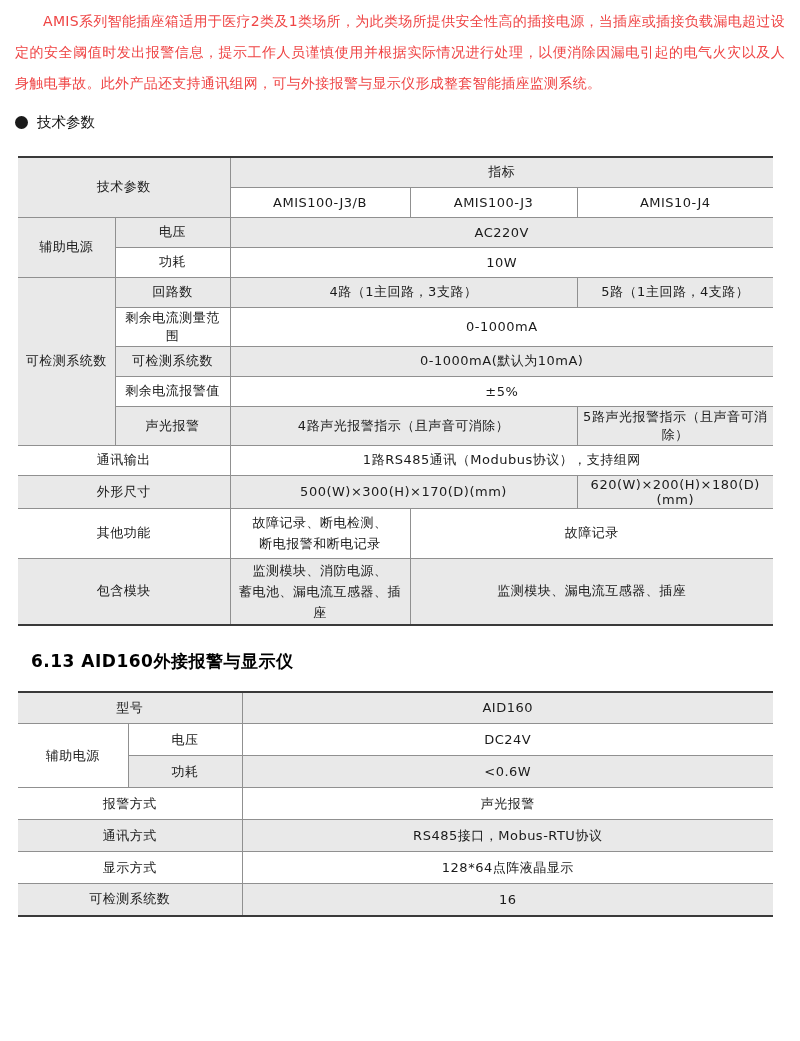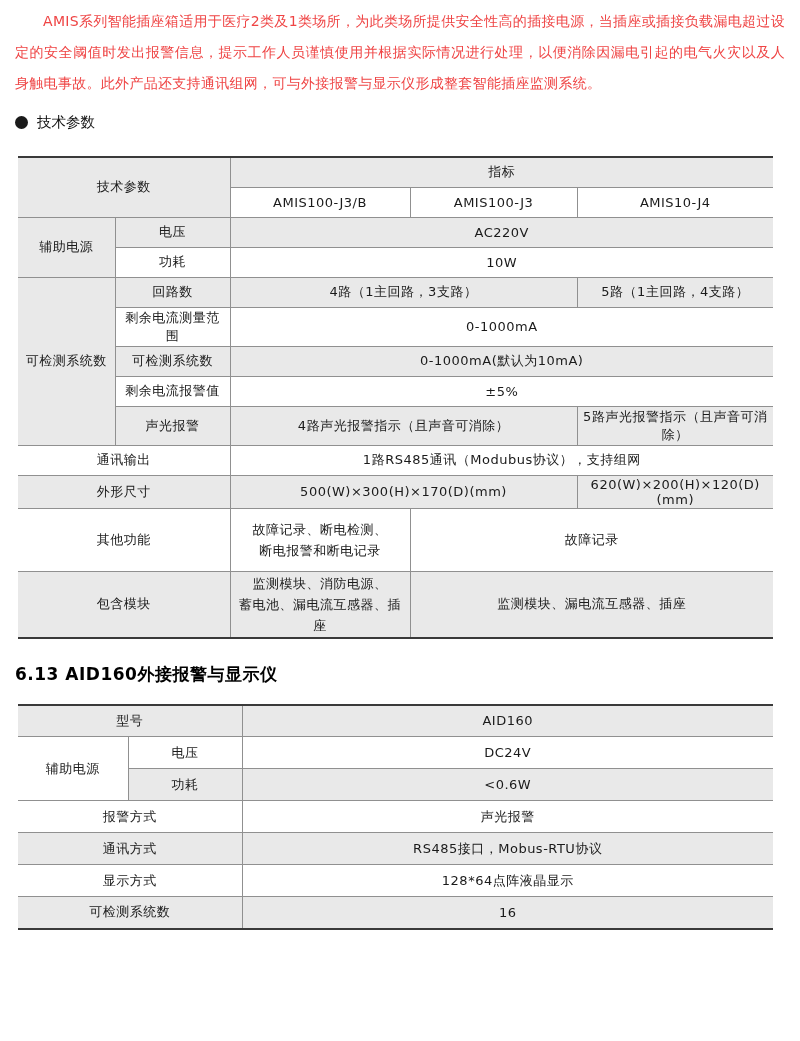--- a/index.html
+++ b/index.html
@@ -8,21 +8,21 @@
     font-family:"DejaVu Sans","Liberation Sans",sans-serif;
     color:#141414;
     -webkit-font-smoothing:antialiased;
   }
   .page{padding:0 15px;}
 
   .sec-heading{
     font-size:17px;font-weight:700;color:#000;
     margin:12px 0 0 0;letter-spacing:.5px;
   }
-  .sec-heading.second{margin-top:24px;}
+  .sec-heading.second{margin-top:24px;margin-left:16px;}
 
   .body-par{
     font-size:14px;line-height:31px;color:#ef4444;
     text-align:justify;text-indent:2em;
     margin:6px 0 0 0;letter-spacing:.3px;
   }
 
   .bullet-row{
     margin-top:14px;display:flex;align-items:center;gap:9px;
     font-size:14.5px;font-weight:500;color:#111;
@@ -42,21 +42,21 @@
     font-size:13px;color:#1a1a1a;
     text-align:center;vertical-align:middle;
     padding:1px 4px;overflow:hidden;
     letter-spacing:.5px;
   }
   table.spec td:first-child{border-left:none;}
   table.spec td:last-child{border-right:none;}
   tr.shade td{background:#e9e9e9;}
   td.groupcell{background:#ffffff;}
   tr.r30{height:30px;}
-  tr.r50{height:63px;}
+  tr.r50{height:50px;}
   tr.r32{height:32px;}
   td.pre{white-space:pre-line;line-height:21px;}
 
   table.spec.t2{margin-top:18px;}
 </style>
 </head>
 <body>
 
 <div class="page">
 
@@ -117,21 +117,21 @@
         <td colspan="2">4路声光报警指示（且声音可消除）</td>
         <td>5路声光报警指示（且声音可消除）</td>
       </tr>
       <tr class="r30">
         <td colspan="2">通讯输出</td>
         <td colspan="3">1路RS485通讯（Modubus协议），支持组网</td>
       </tr>
       <tr class="shade r30">
         <td colspan="2">外形尺寸</td>
         <td colspan="2">500(W)×300(H)×170(D)(mm)</td>
-        <td>620(W)×200(H)×120(D)(mm)</td>
+        <td>620(W)×200(H)×180(D)(mm)</td>
       </tr>
       <tr class="r50">
         <td colspan="2">其他功能</td>
         <td class="pre">故障记录、断电检测、
 断电报警和断电记录</td>
         <td colspan="2">故障记录</td>
       </tr>
       <tr class="shade r50">
         <td colspan="2">包含模块</td>
         <td class="pre">监测模块、消防电源、

